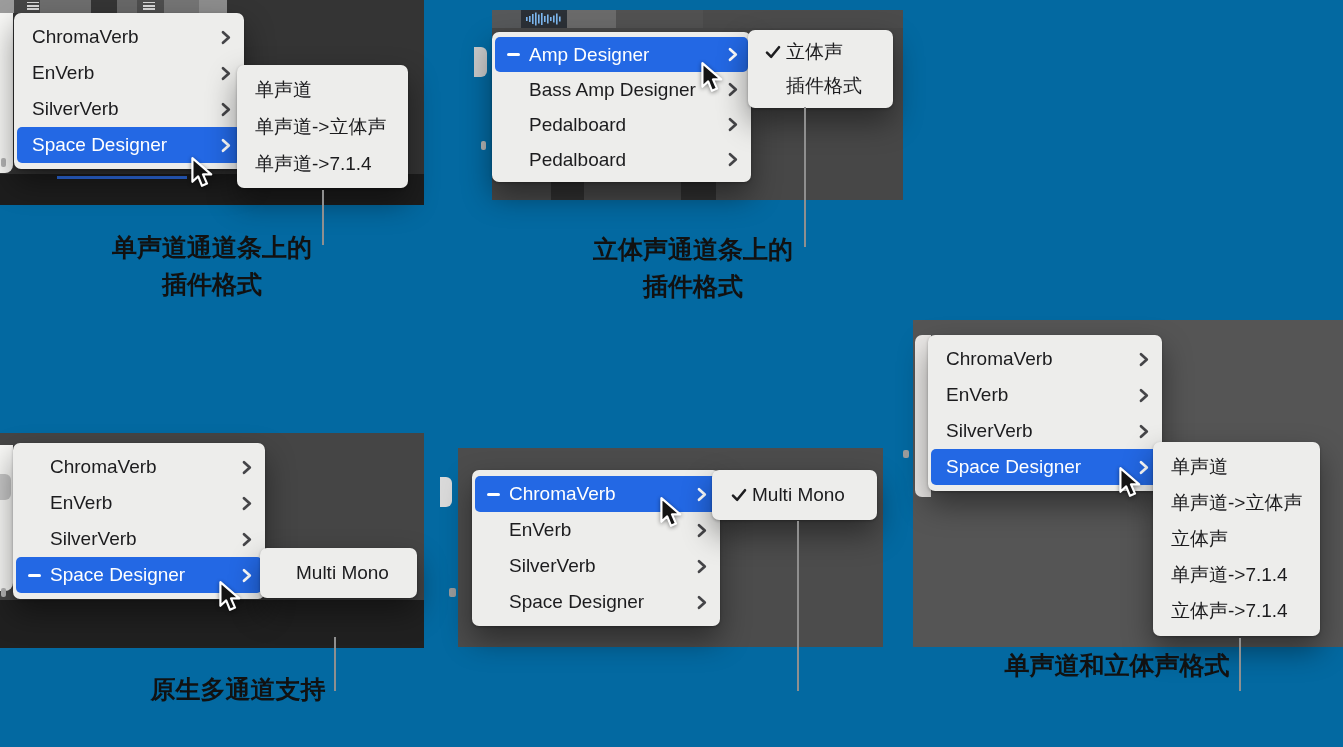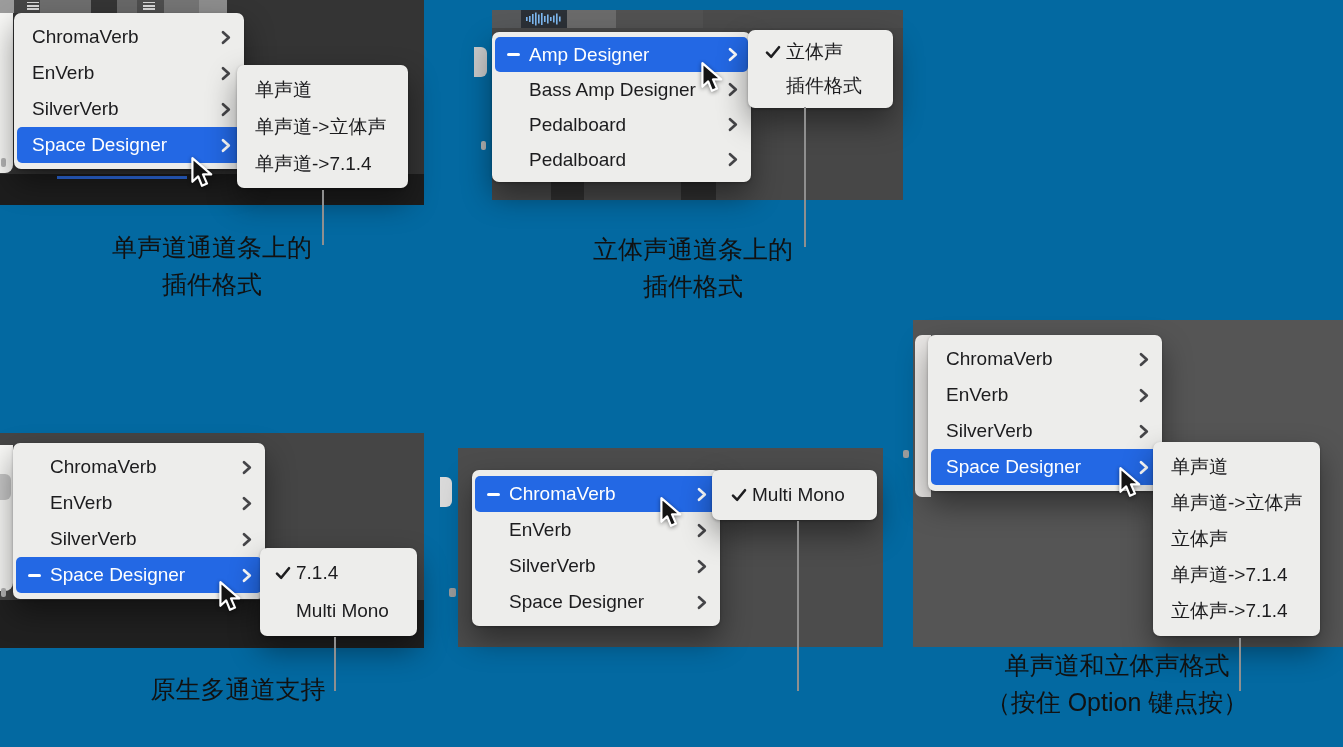--- a/index.html
+++ b/index.html
@@ -14,21 +14,21 @@
   .h35 .mi{height:35px}.h34 .mi{height:34px}.h37 .mi{height:37px}.h38 .mi{height:38px}
   .sp{flex:1;min-width:18px;}
   .gut{width:22px;flex:0 0 22px;display:flex;align-items:center;}
   .minus{width:13px;height:3px;background:#fff;border-radius:1.5px;}
   .cg{width:21px;flex:0 0 21px;display:flex;align-items:center;color:#1e1e20;}
   .chev{display:flex;color:#454548;}
   .hl{background:var(--highlight);color:#fff;}
   .hl .chev{color:#fff;}
   .pl15{padding-left:15px;}
   .caption{position:absolute;width:310px;text-align:center;font-size:25px;line-height:37px;
-           color:var(--caption-text);}
+           color:var(--caption-text);font-weight:bold;}
   .callout{position:absolute;width:2px;background:var(--callout-line);}
   .cursor{position:absolute;filter:drop-shadow(0 1px 2px rgba(0,0,0,.45));}
   .tick{position:absolute;border-radius:2px;background:#b3b3b3;}
   .ham{position:absolute;width:12px;height:8px;
        background:repeating-linear-gradient(to bottom,#d8d8d8 0 1.5px,transparent 1.5px 3.2px);}
   .seg{position:absolute;}
 </style>
 </head>
 <body>
 
@@ -329,28 +329,20 @@
           <span class="sp"></span>
         <span class="chev">
             <svg width="10" height="15" viewBox="0 0 10 15">
               <use href="#chev-path"></use>
             </svg>
           </span>
       </div>
     </div>
     <div class="menu h38" style="left:260px;top:115px;width:157px;">
       <div class="mi" style="padding-left:12px">
-        <span class="cg">
-            <svg width="16" height="14" viewBox="0 0 16 14">
-              <use href="#check-path"></use>
-            </svg>
-          </span>
-        <span>7.1.4</span>
-      </div>
-      <div class="mi" style="padding-left:12px">
         <span class="cg"></span>
         <span>Multi Mono</span>
       </div>
     </div>
     <svg class="cursor" style="left:218px;top:148px" width="26" height="32" viewBox="0 0 13 16">
         <use href="#cursor-path"></use>
       </svg>
   </div>
 
   <div class="shot" style="left:440px;top:448px;width:443px;height:199px;">
@@ -429,16 +421,15 @@
   </div>
   <div class="caption" style="left:538px;top:231px;">
     <div>立体声通道条上的</div>
     <div>插件格式</div>
   </div>
   <div class="caption" style="left:83px;top:671px;">
     <div>原生多通道支持</div>
   </div>
   <div class="caption" style="left:962px;top:647px;">
     <div>单声道和立体声格式</div>
-    <div>（按住 Option 键点按）</div>
   </div>
 
 </div>
 
 </body></html>

